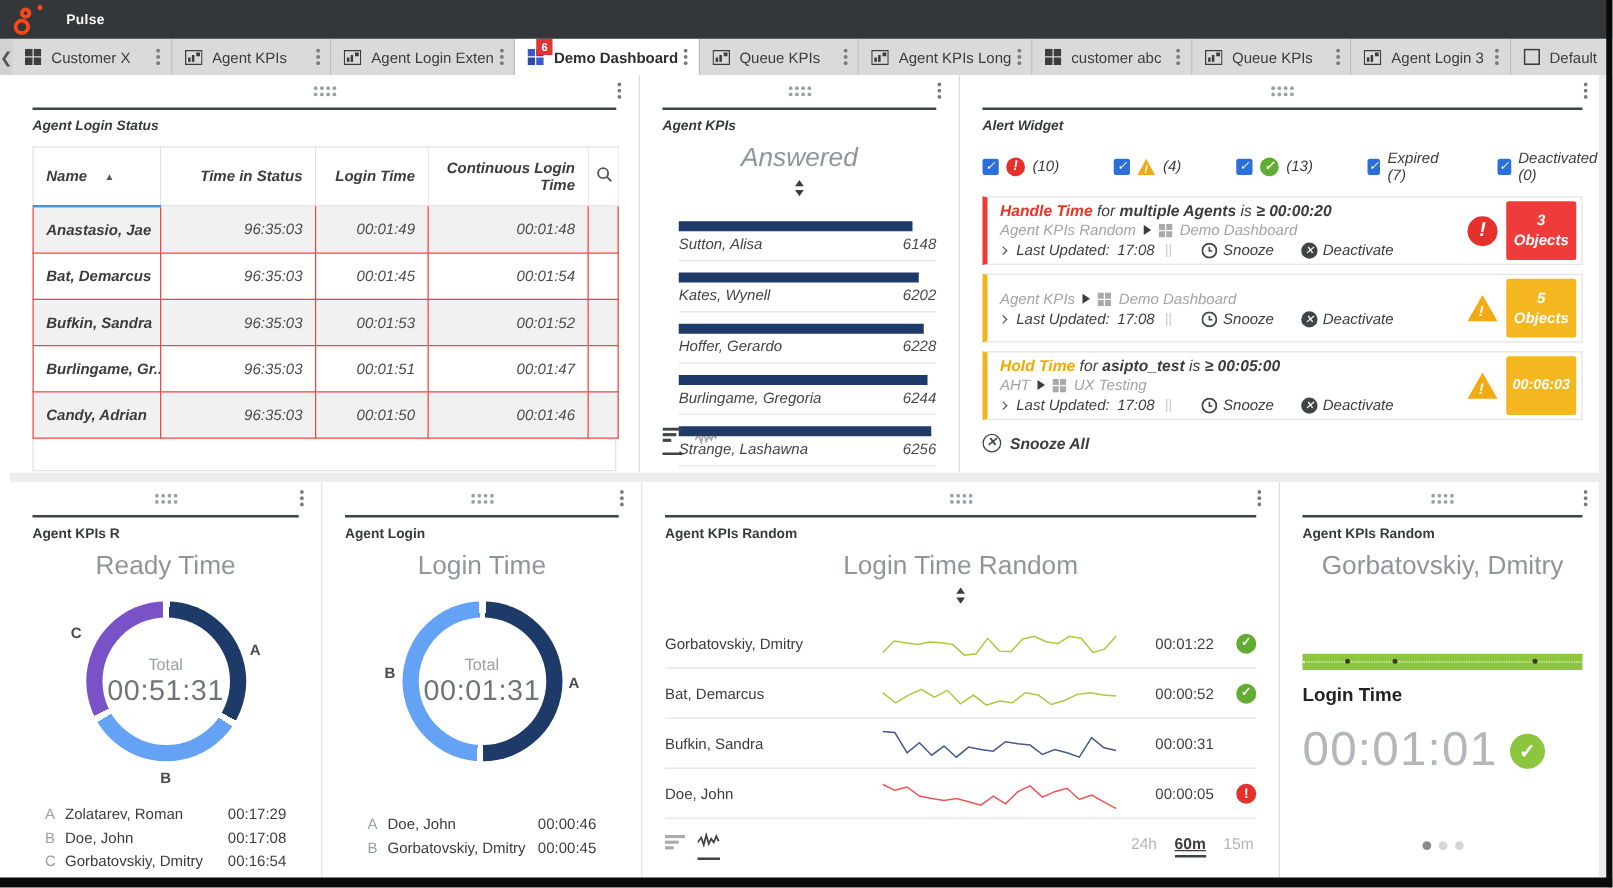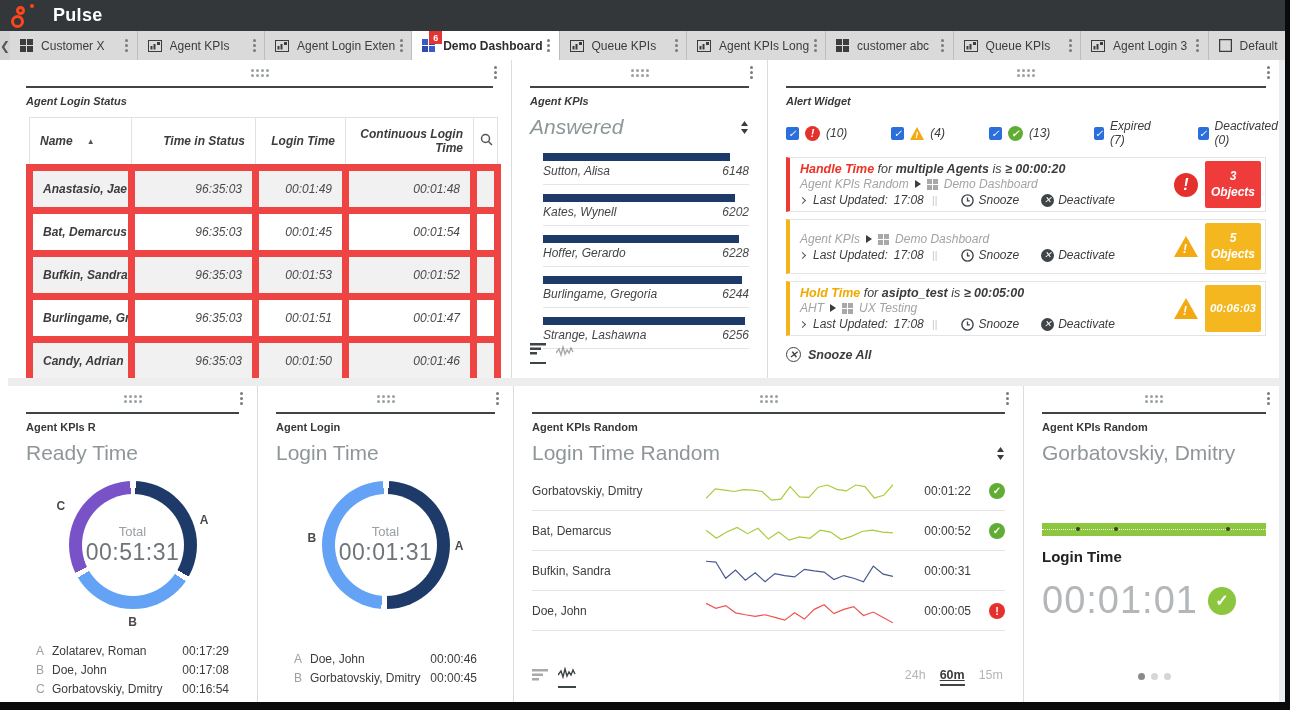--- a/index.html
+++ b/index.html
@@ -5,21 +5,21 @@
   * { margin:0; padding:0; box-sizing:border-box; }
   body { background:#000; font-family:"Liberation Sans", sans-serif; }
   .frame { position:relative; width:1290px; height:710px; background:#fff; overflow:hidden; }
 
   
   .topbar { position:absolute; top:0; left:0; right:0; height:31px; background:#33373a; display:flex; align-items:center; z-index:6; }
   .logo { position:relative; width:26px; height:24px; margin-left:9px; }
   .logo .c1 { position:absolute; left:2px; bottom:0; width:13px; height:13px; border:3px solid #ff451a; border-radius:50%; }
   .logo .c2 { position:absolute; left:7px; top:2px; width:9px; height:9px; border:3px solid #ff451a; border-radius:50%; }
   .logo .c3 { position:absolute; left:21px; top:0; width:4px; height:4px; background:#ff451a; border-radius:50%; }
-  .app-title { color:#fff; font-size:18px; font-weight:bold; margin-left:18px; letter-spacing:.3px; }
+  .app-title { color:#fff; font-size:11px; font-weight:bold; margin-left:18px; letter-spacing:.3px; }
 
   
   .tabbar { position:absolute; top:31px; left:0; right:5px; height:29px; background:#c9c9c9; display:flex; align-items:stretch; z-index:5; }
   .tab-scroll { width:15px; display:flex; align-items:center; justify-content:center; color:#555; font-size:12px; cursor:pointer; background:#d2d2d2; }
   .tab { flex:0 0 127.5px; display:flex; align-items:center; background:#dadada; border-right:1px solid #bdbdbd; padding:0 4px 0 10px; cursor:pointer; position:relative; }
   .tab.active { background:#fff; }
   .tab-label { font-size:12px; color:#3c3c3c; white-space:nowrap; overflow:hidden; flex:1; margin-left:8px; }
   .tab.active .tab-label { font-weight:bold; color:#2d2d2d; }
   .tab-kebab, .kebab { width:12px; display:flex; flex-direction:column; align-items:center; gap:2px; cursor:pointer; }
   .tab-kebab i, .kebab i { width:3px; height:3px; border-radius:50%; background:#7a7a7a; }
@@ -36,29 +36,29 @@
   .scrolltrack { position:absolute; top:60px; right:5px; bottom:8px; width:6px; background:#e9edf2; z-index:8; }
 
   
   .w { position:relative; background:#fff; border-right:1px solid #dcdcdc; overflow:hidden; }
   .chrome { height:26px; display:flex; align-items:center; justify-content:center; position:relative; }
   .drag { display:grid; grid-template-columns:repeat(4,3px); grid-gap:2px; cursor:grab; }
   .drag i { width:3px; height:3px; background:#9aa0a3; border-radius:50%; }
   .chrome .kebab { position:absolute; right:10px; top:6px; }
   .rule { height:2px; background:#3f4447; margin:0 18px; }
   .wt { font-size:11px; font-weight:bold; color:#37393b; padding:7px 18px 0; }
-  .sub { font-size:21px; color:#8f9699; padding:8px 18px 0; display:flex; align-items:center; }
+  .sub { font-size:21px; color:#8f9699; padding:8px 18px 0; display:flex; align-items:center;flex-direction:column; }
   .sub .spacer { flex:1; }
   .sorticon { cursor:pointer; }
 
   
   table.tbl { border-collapse:collapse; margin:10px 18px 0; width:calc(100% - 36px); table-layout:fixed; }
   .tbl th { font-size:12px; font-weight:bold; color:#3c3c3c; border:1px solid #e2e2e2; padding:9px 10px; text-align:right; background:#fff; position:relative; cursor:pointer; }
   .tbl th.cname { text-align:left; border-bottom:2px solid #4a90d9; }
-  .tbl td { font-size:12px; color:#4a4a4a; border:7px solid #ef4444; padding:11px 10px; text-align:right; }
+  .tbl td { font-size:12px; color:#4a4a4a; border:1px solid #ef4444; padding:11px 10px; text-align:right; }
   .tbl td.cname { font-weight:bold; color:#3c3c3c; text-align:left; overflow:hidden; white-space:nowrap; }
   .tbl tr.alt td { background:#f1f1f1; }
   .sort-asc { font-size:8px; color:#555; margin-left:14px; vertical-align:middle; }
   .tbl-foot { margin:0 18px; height:26px; border:1px solid #e2e2e2; border-top:none; }
 
   
   .bars { padding:14px 18px 0; }
   .bargroup { margin-bottom:9px; cursor:default;margin-left:13px; }
   .bar { height:8px; background:#1e3a69; }
   .barmeta { display:flex; justify-content:space-between; font-size:12px; color:#4a4a4a; padding:3px 0 6px; border-bottom:1px solid #e4e4e4; }

